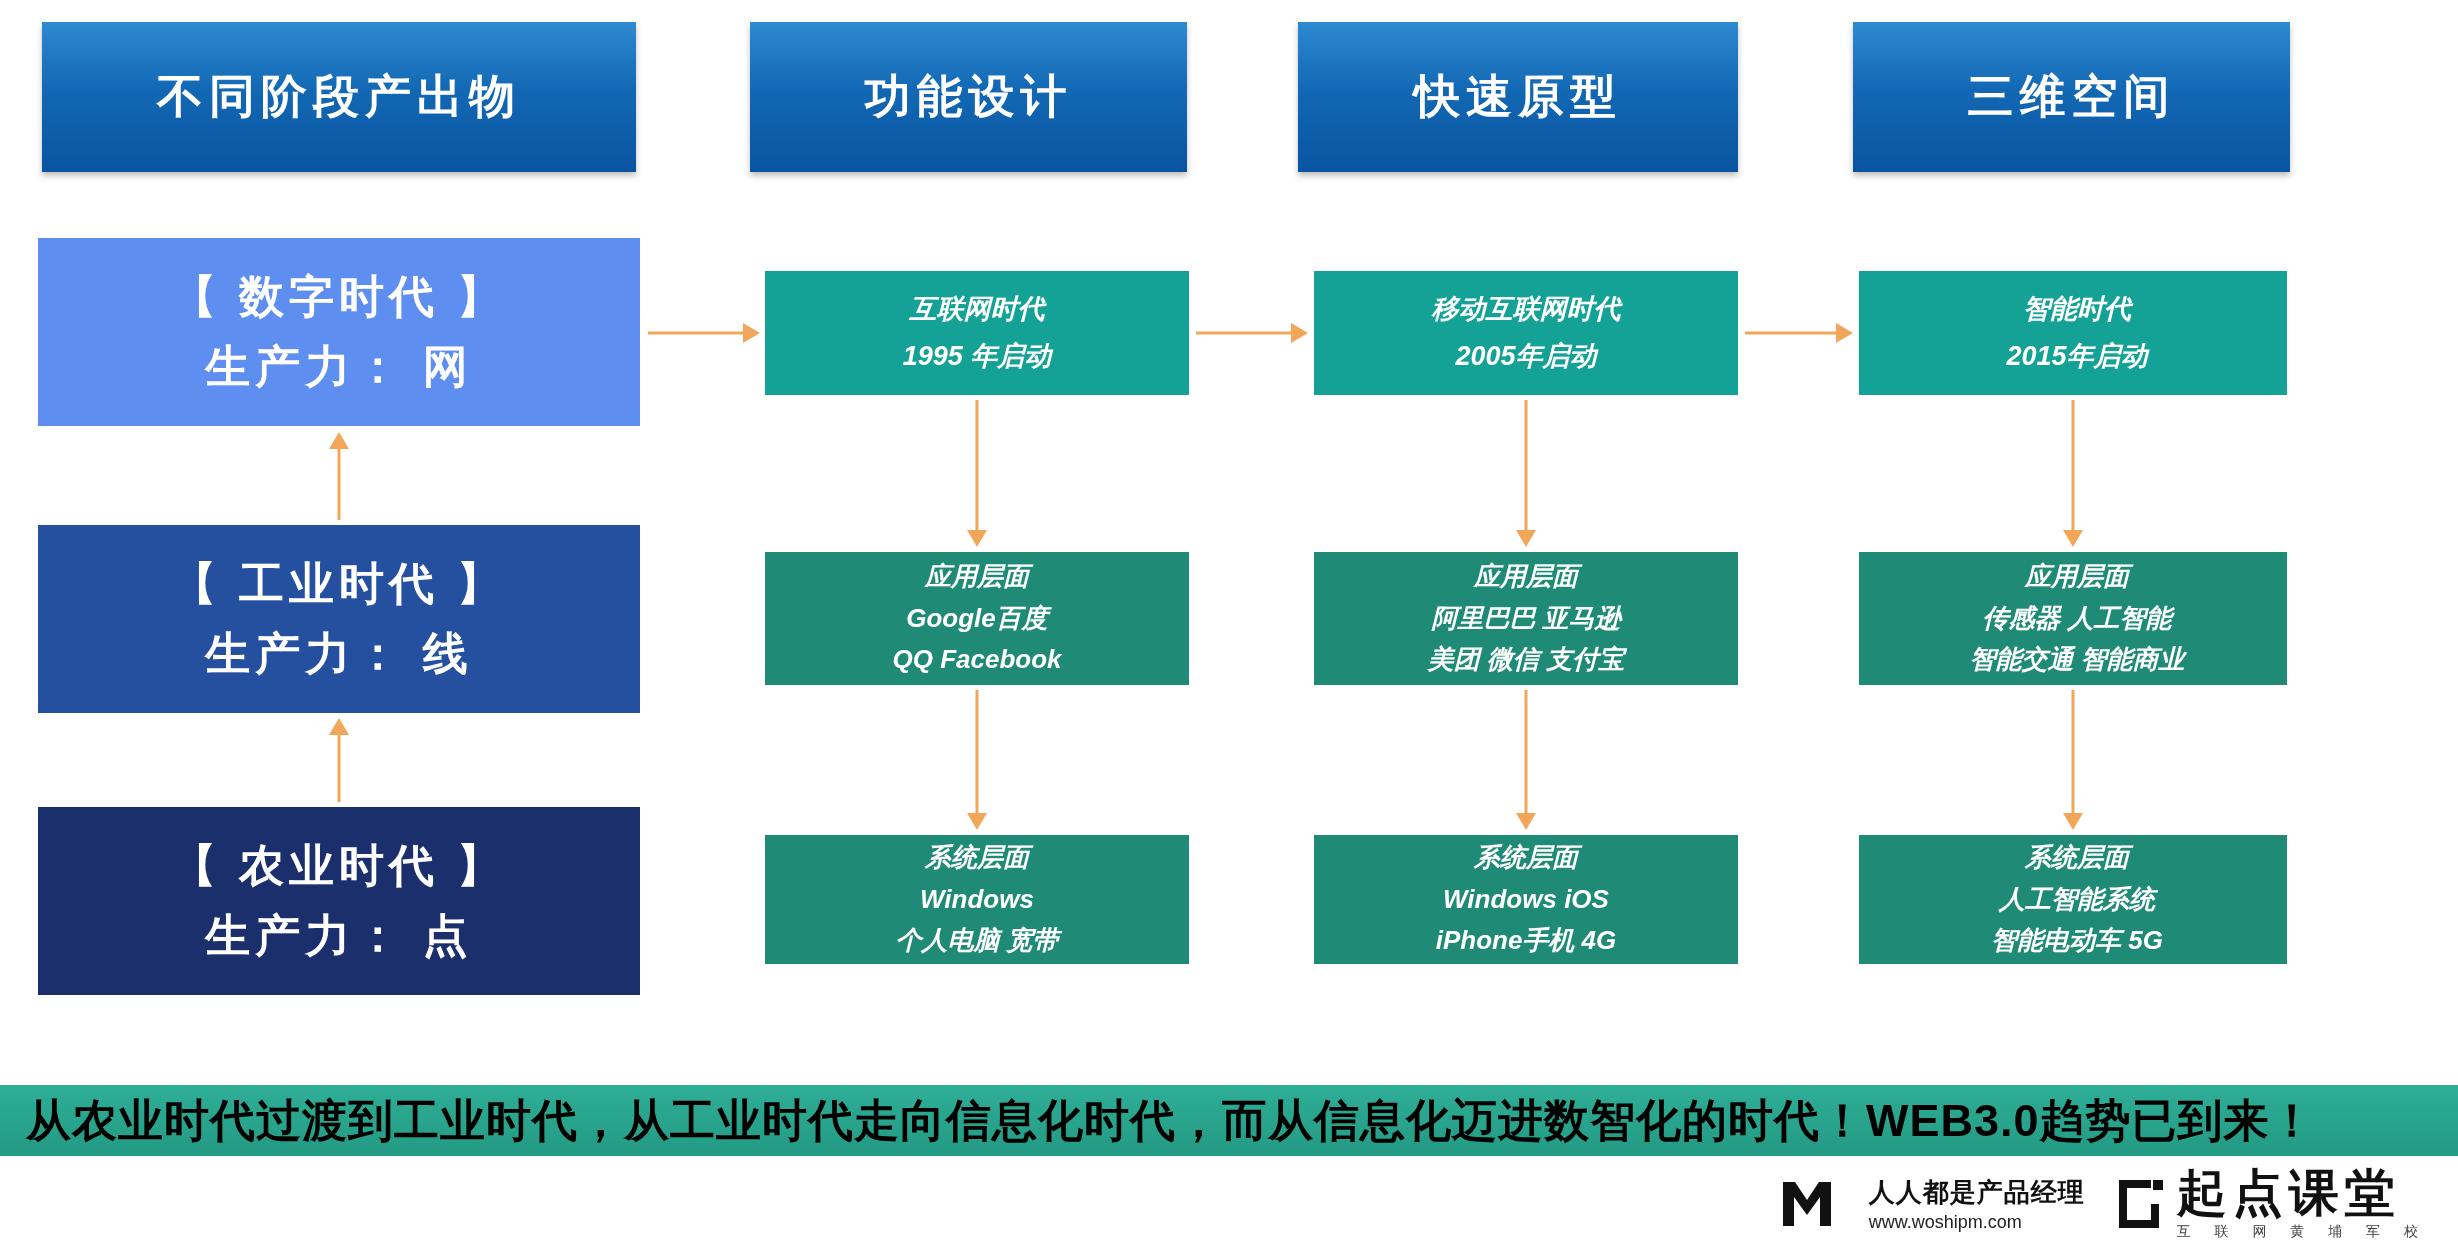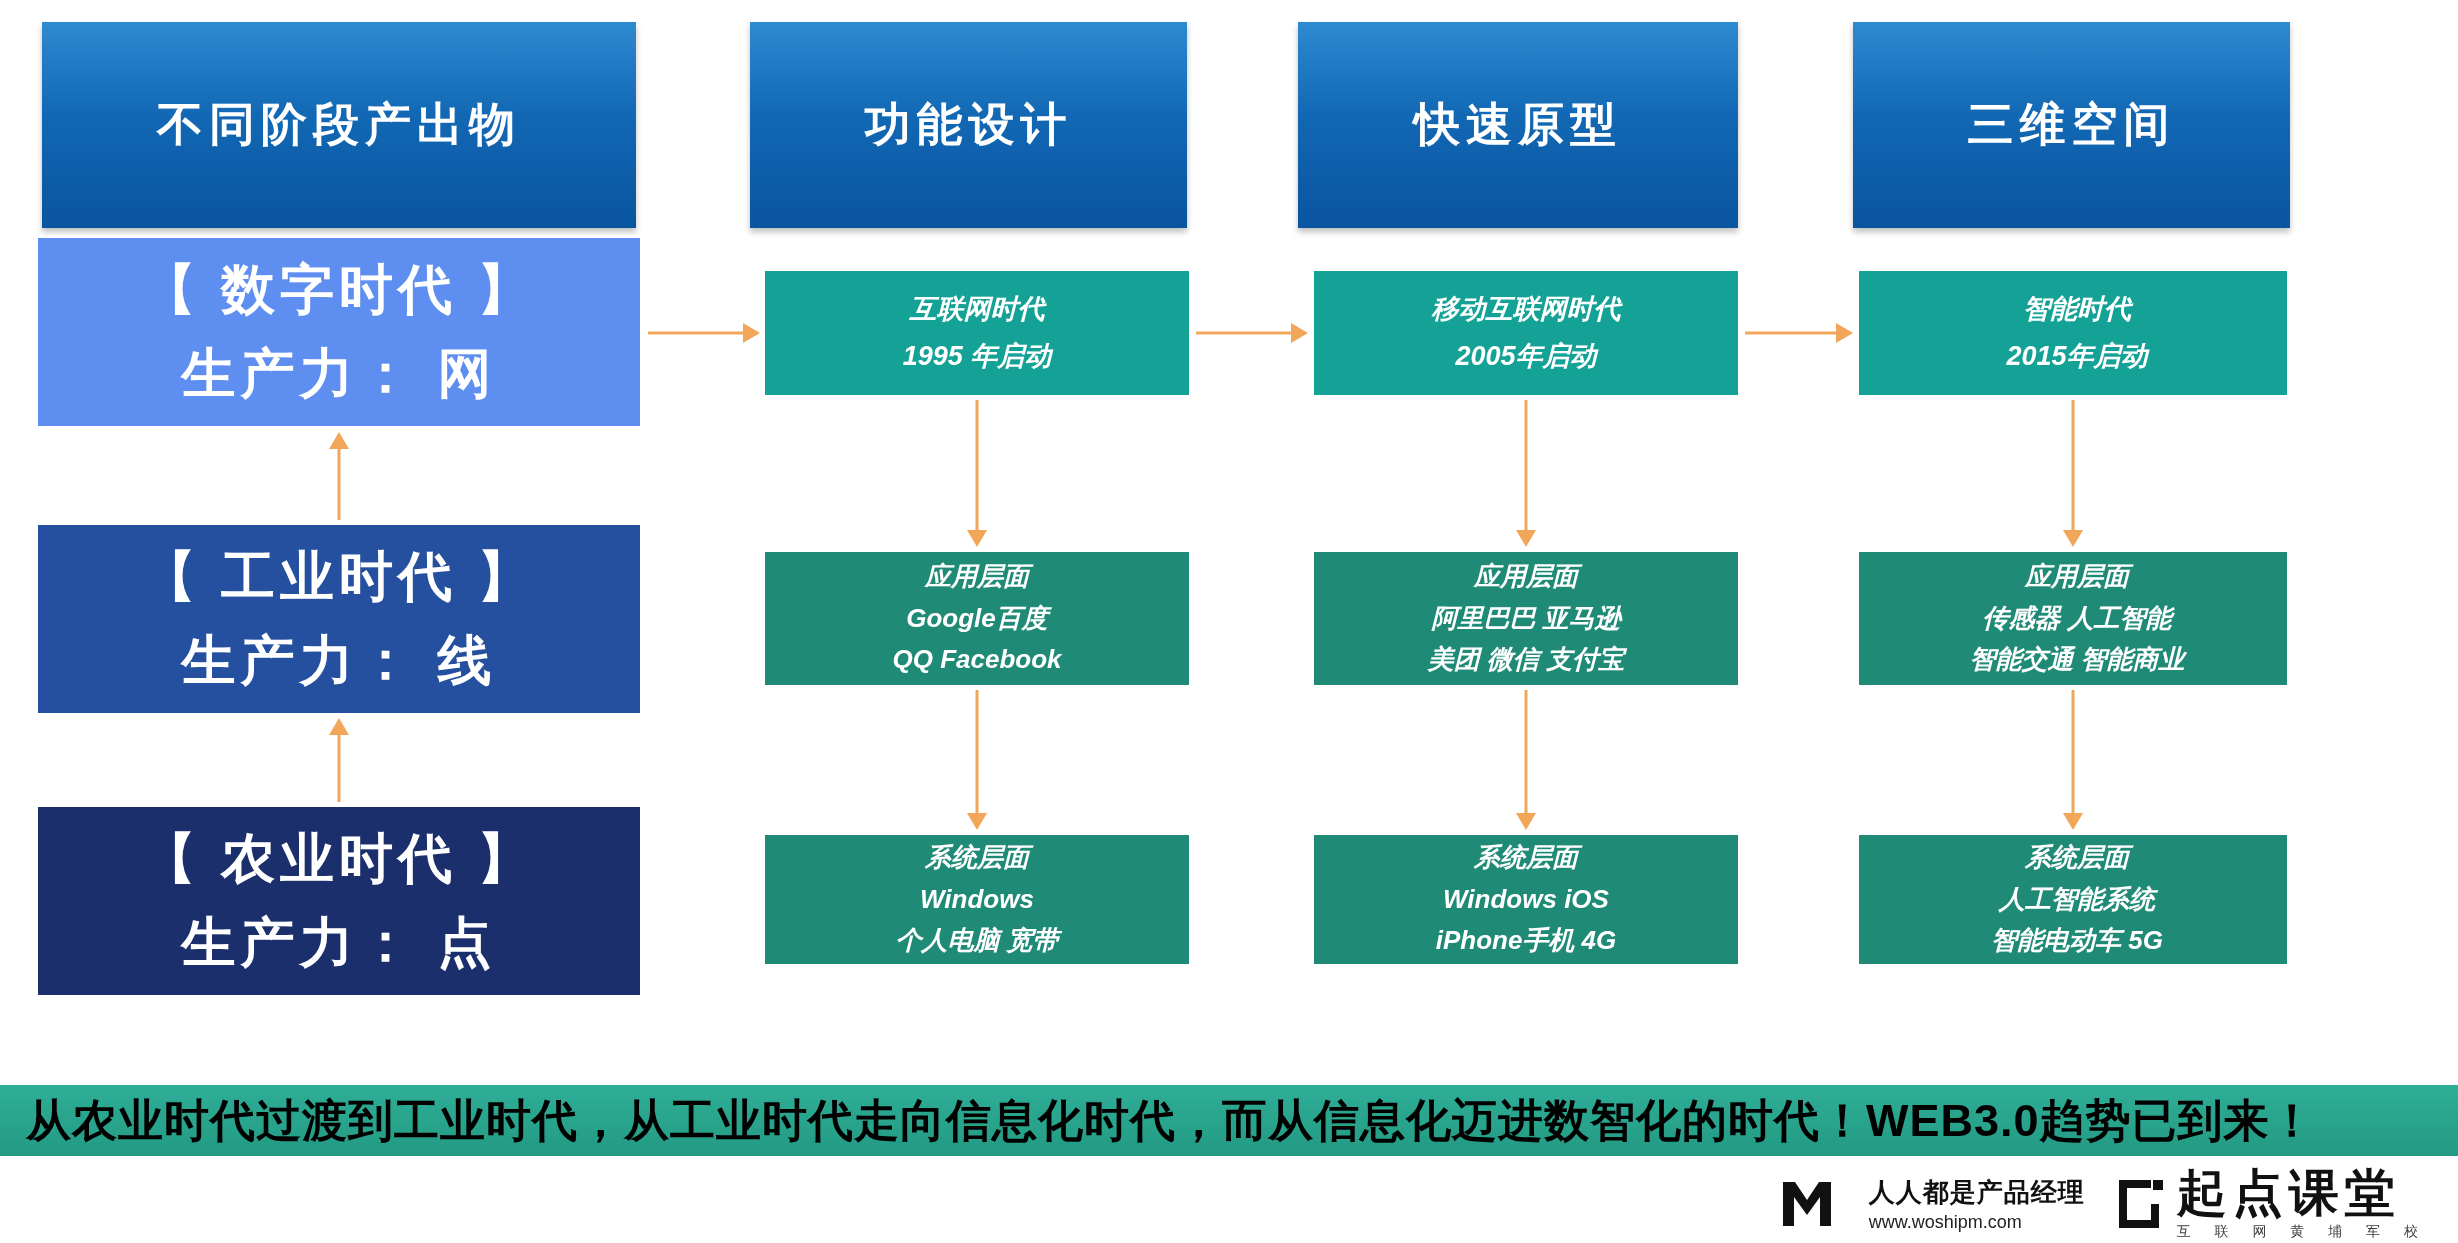--- a/index.html
+++ b/index.html
@@ -2,35 +2,35 @@
 <html><head>
 <meta charset="utf-8">
 <style>
   * { margin:0; padding:0; box-sizing:border-box; }
   html,body { background:#ffffff; }
   body { font-family:"Liberation Sans","DejaVu Sans",sans-serif; }
   .canvas { position:relative; width:2458px; height:1243px; background:#ffffff; overflow:hidden; }
 
   
   .hdr {
-    position:absolute; top:22px; height:206px;
+    position:absolute; top:22px; height:150px;
     background:linear-gradient(180deg,#2e8ad1 0%,#1268b4 45%,#0a54a0 100%);
     color:#ffffff; font-weight:800; font-size:46px; letter-spacing:6px;
     display:flex; align-items:center; justify-content:center;
     box-shadow:0 4px 6px rgba(0,0,0,0.25);
   }
   .hdr1 { left:42px;  width:594px; }
   .hdr2 { left:750px; width:437px; }
   .hdr3 { left:1298px; width:440px; }
   .hdr4 { left:1853px; width:437px; }
 
   
   .era {
     position:absolute; left:38px; width:602px; height:188px;
-    color:#ffffff; font-weight:800; font-size:54px; letter-spacing:5px;
+    color:#ffffff; font-weight:800; font-size:45px; letter-spacing:5px;
     display:flex; flex-direction:column; align-items:center; justify-content:center;
     line-height:1.55; text-align:center;
   }
   .era1 { top:238px; background:#5e8ef0; }
   .era2 { top:525px; background:#24509f; }
   .era3 { top:807px; background:#1b2f6d; }
 
   
   .tbox {
     position:absolute; color:#ffffff; font-weight:700; text-align:center;

